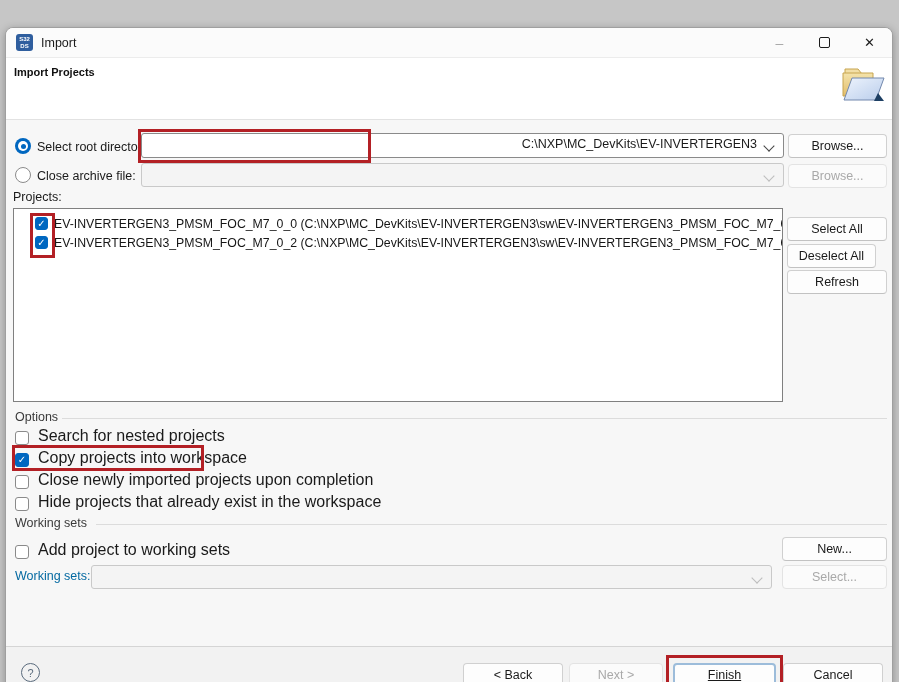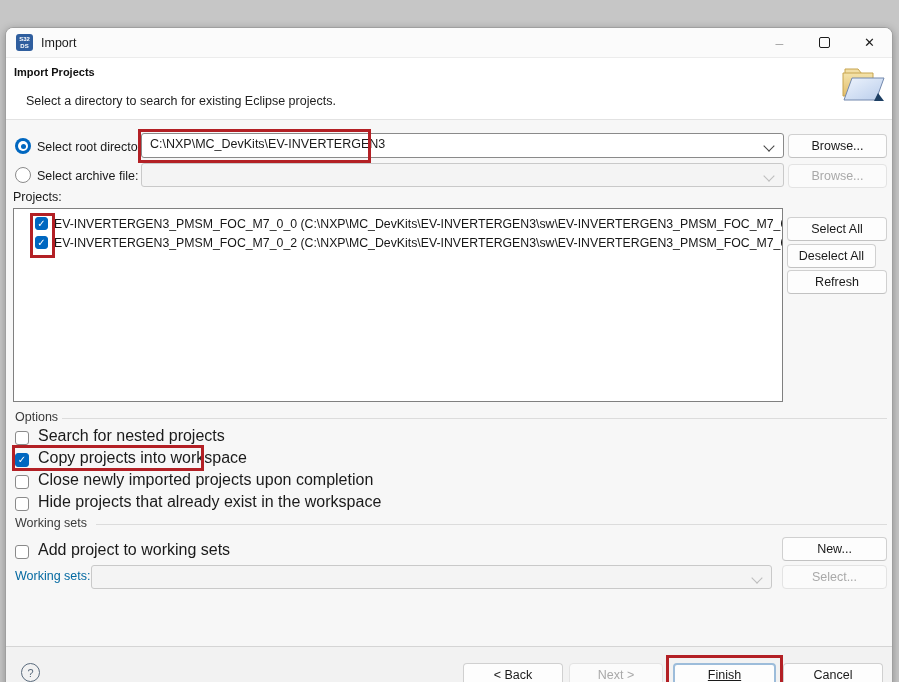--- a/index.html
+++ b/index.html
@@ -32,21 +32,21 @@
   .header { position:absolute; left:0; top:30px; right:0; height:61px;
     background:#ffffff; border-bottom:1px solid #e2e2e2; }
   .header-title { position:absolute; left:8px; top:8px; font-size:11px; font-weight:bold; color:#101010;text-align:right; }
   .header-sub { position:absolute; left:20px; top:36px; font-size:12.5px; color:#212121; }
   .banner-icon { position:absolute; right:6px; top:2px; }
   
   .label12 { position:absolute; font-size:12.5px; color:#1a1a1a; white-space:nowrap; }
   .label12.dim { color:#0369a1; }
   .combo { position:absolute; height:25px; background:#fff; border:1px solid #8a8a8a;
     border-radius:3px; display:flex; align-items:center; font-size:12.5px; color:#1a1a1a;
-    padding:0 26px 4px 8px; box-sizing:border-box; white-space:nowrap; overflow:hidden; }
+    padding:0 26px 4px 8px; box-sizing:border-box; white-space:nowrap; overflow:hidden;justify-content:flex-end; }
   .combo .chev { position:absolute; right:10px; top:8px; width:7px; height:7px;
     border-right:1.4px solid #454545; border-bottom:1.4px solid #454545;
     transform:rotate(45deg); }
   .combo.disabled { background:#f4f4f4; border-color:#c9c9c9; color:#9a9a9a; }
   .combo.disabled .chev { border-color:#bcbcbc; }
   .btn { position:absolute; height:24px; background:#fdfdfd; border:1px solid #d0d0d0;
     border-bottom-color:#c2c2c2; border-radius:4px; font-size:12.5px; color:#1a1a1a;
     display:flex; align-items:center; justify-content:center; box-sizing:border-box; }
   .btn.disabled { background:#fbfbfb; border-color:#e3e3e3; color:#a9a9a9; }
   .btn.default { border:2px solid #9cbcda; }
@@ -98,21 +98,20 @@
         <span class="max-glyph"></span>
       </div>
       <div class="win-btn">
         <span>✕</span>
       </div>
     </div>
   </div>
 
   <div class="header">
     <div class="header-title">Import Projects</div>
-    <div class="header-sub">Select a directory to search for existing Eclipse projects.</div>
     <svg class="banner-icon" width="48" height="46" viewBox="0 0 48 46">
       <defs>
         <linearGradient id="fg" x1="0" y1="0" x2="1" y2="1">
           <stop offset="0" stop-color="#eef4fd"></stop>
             <stop offset="1" stop-color="#b9cdeb"></stop>
         </linearGradient>
         <linearGradient id="yg" x1="0" y1="0" x2="0" y2="1">
           <stop offset="0" stop-color="#f4e3ab"></stop>
             <stop offset="1" stop-color="#e2bd6a"></stop>
         </linearGradient>
@@ -128,21 +127,21 @@
   <div class="label12" style="left:31px; top:112px;">Select root directory:</div>
   <div class="combo" style="left:135px; top:105px; width:643px;">
     <span>C:\NXP\MC_DevKits\EV-INVERTERGEN3</span>
     <span class="chev"></span>
   </div>
   <div class="btn" style="left:782px; top:106px; width:99px;">
     <span>Browse...</span>
   </div>
 
   <div class="radio off" style="left:9px; top:139px;"></div>
-  <div class="label12" style="left:31px; top:141px;">Select archive file:</div>
+  <div class="label12" style="left:31px; top:141px;">Close archive file:</div>
   <div class="combo disabled" style="left:135px; top:135px; width:643px; height:24px;">
     <span></span>
     <span class="chev"></span>
   </div>
   <div class="btn disabled" style="left:782px; top:136px; width:99px;">
     <span>Browse...</span>
   </div>
 
   <div class="label12" style="left:7px; top:162px;">Projects:</div>
   <div class="listbox">

